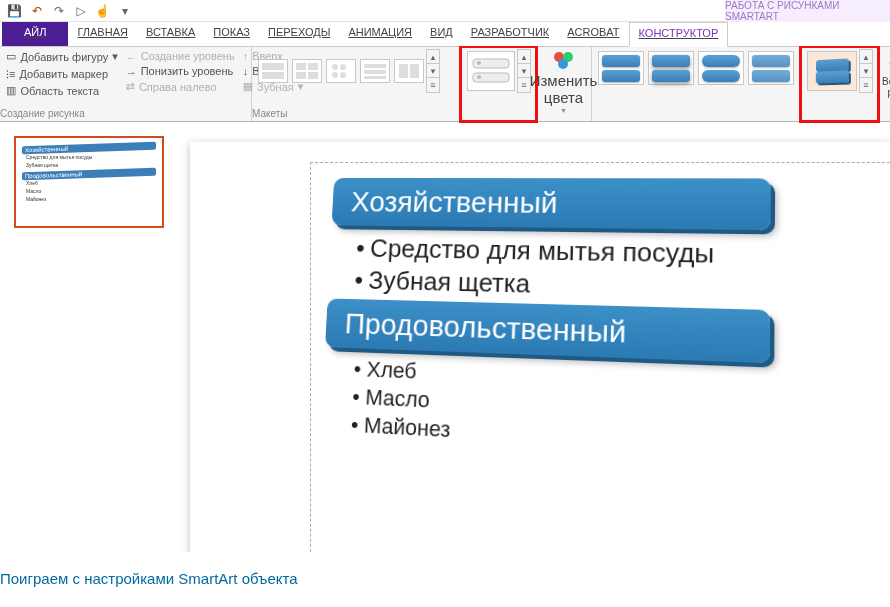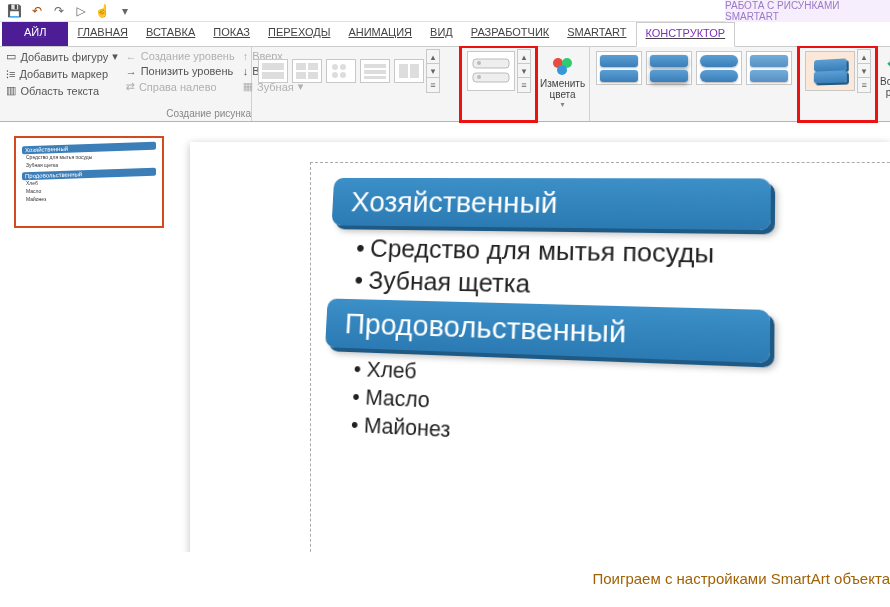--- a/index.html
+++ b/index.html
@@ -15,21 +15,21 @@
   .ribbon-tabs .tab { padding: 4px 9px; font-size: 11px; color: #444; white-space: nowrap; }
   .ribbon-tabs .tab.file { background: #4c1d95; color: #fff; padding: 4px 22px; }
   .ribbon-tabs .tab.active { background: #fff; border: 1px solid #ccc; border-bottom: 1px solid #fff; margin-bottom: -1px; color: #7b2fb5; }
   .ribbon-tabs .contextual { position:absolute; right:0; top:-22px; height:22px; width:165px; display:flex; align-items:center; justify-content:center; background:#f6eefc; color:#9a79c6; font-size:10px; }
   .ribbon-tabs .tab.context { color:#7b2fb5; }
   
   
   .ribbon { display: flex; border-top: 1px solid #ccc; border-bottom: 1px solid #b5b5b5; height: 76px; background:#f5f5f5; }
   .group { border-right: 1px solid #d0d0d0; display: flex; flex-direction: column; }
   .group-body { flex: 1; display: flex; align-items: flex-start; padding: 2px 4px; gap:4px; }
-  .group-label { text-align: right; font-size: 10px; color: #888; padding: 1px 0 2px; }
+  .group-label { text-align: left; font-size: 10px; color: #888; padding: 1px 0 2px; }
   
   .cmd { display: flex; align-items: center; gap: 4px; padding: 1px 2px; font-size: 11px; color: #555; white-space: nowrap; }
   .cmd svg, .cmd .glyph { flex:0 0 auto; }
   .cmd.disabled { color:#b0b0b0; }
   
   .col { display:flex; flex-direction:column; gap:1px; }
   
   
   .gallery { display:flex; align-items:center; }
   .gallery .item { border:1px solid #c8c8c8; background:#fff; margin:2px; display:flex; align-items:center; justify-content:center; }
@@ -53,21 +53,21 @@
   
   .canvas-area { flex:1; display:flex; align-items:flex-start; justify-content:flex-start; padding:20px 0 0 0; overflow:hidden; }
   .slide { width:700px; height:420px; background:#fff; box-shadow:0 2px 8px rgba(0,0,0,0.25); position:relative; margin-left:10px; }
   .smartart-frame { position:absolute; left:120px; top:20px; right:-50px; bottom:-30px; border:1px dashed #aaa; padding:10px; }
   .smartart { transform:perspective(900px) rotateX(6deg) rotateY(-10deg) rotateZ(2deg); transform-origin: 30% 30%; }
   .sa-header { background:linear-gradient(#3c8fc7,#2b7ab3); color:#fff; font-size:30px; padding:8px 20px; border-radius:10px; box-shadow:4px 4px 0 #1f5a85, 6px 6px 6px rgba(0,0,0,0.25); margin:4px 0 8px; width:fit-content; min-width:440px; }
   .sa-bullet { font-size:26px; color:#222; margin:2px 0 2px 28px; }
   .sa-bullet::before { content:"•"; margin-right:6px; }
   .sa-bullet.small { font-size:22px; margin-left:32px; }
   
-  .caption { text-align:right; font-size:15px; color:#a16207; padding:18px 0 8px; }
+  .caption { text-align:left; font-size:15px; color:#0369a1; padding:18px 0 8px; }
 </style>
 </head>
 <body>
 
 <div class="qat">
   <span class="icon-btn">💾</span>
   <span class="icon-btn accent">↶</span>
   <span class="icon-btn">↷</span>
   <span class="icon-btn">▷</span>
   <span class="icon-btn">☝</span>
@@ -77,21 +77,21 @@
 <div class="ribbon-tabs">
   <div class="contextual">РАБОТА С РИСУНКАМИ SMARTART</div>
   <div class="tab file">АЙЛ</div>
   <div class="tab">ГЛАВНАЯ</div>
   <div class="tab">ВСТАВКА</div>
   <div class="tab">ПОКАЗ</div>
   <div class="tab">ПЕРЕХОДЫ</div>
   <div class="tab">АНИМАЦИЯ</div>
   <div class="tab">ВИД</div>
   <div class="tab">РАЗРАБОТЧИК</div>
-  <div class="tab">SMARTART</div>
+  <div class="tab">ACROBAT</div>
   <div class="tab context active">КОНСТРУКТОР</div>
 
 </div>
 
 <div class="ribbon">
 
   <div class="group" style="width:252px;">
     <div class="group-body">
       <div class="col">
         <div class="cmd"><span class="glyph">▭</span><span>Добавить фигуру</span> ▾</div>
@@ -171,20 +171,21 @@
               <rect x="13" y="2" width="9" height="14" fill="#ddd"></rect>
             </svg>
           </div>
         <div class="spinner">
             <div>▴</div>
             <div>▾</div>
             <div>≡</div>
           </div>
       </div>
     </div>
+    <div class="group-label">Макеты</div>
   </div>
 
   <div class="group highlight-red" style="width:78px;">
     <div class="group-body" style="justify-content:center;">
       <div class="gallery">
         <div class="item" style="width:48px;height:40px;">
           <svg width="40" height="32">
               <rect x="2" y="4" width="36" height="9" rx="3" fill="#eee" stroke="#bbb"></rect>
               <rect x="2" y="18" width="36" height="9" rx="3" fill="#eee" stroke="#bbb"></rect>
               <circle cx="8" cy="8" r="2" fill="#bbb"></circle>
@@ -202,21 +203,21 @@
   </div>
 
   <div class="group" style="width:56px;">
     <div class="group-body" style="flex-direction:column; align-items:center; justify-content:center; gap:0;">
       <div style="text-align:center;">
         <svg width="24" height="20">
             <circle cx="7" cy="7" r="5" fill="#e74c3c"></circle>
             <circle cx="16" cy="7" r="5" fill="#2ecc71"></circle>
             <circle cx="11" cy="14" r="5" fill="#3498db"></circle>
           </svg>
-        <div style="font-size:10px;">Изменить цвета</div>
+        <div style="font-size:15px;">Изменить цвета</div>
         <div style="font-size:8px;color:#888;">▾</div>
       </div>
     </div>
     <div class="group-label"></div>
   </div>
 
   <div class="group" style="width:210px;">
     <div class="group-body">
       <div class="gallery">
         <div class="item style-thumb">

